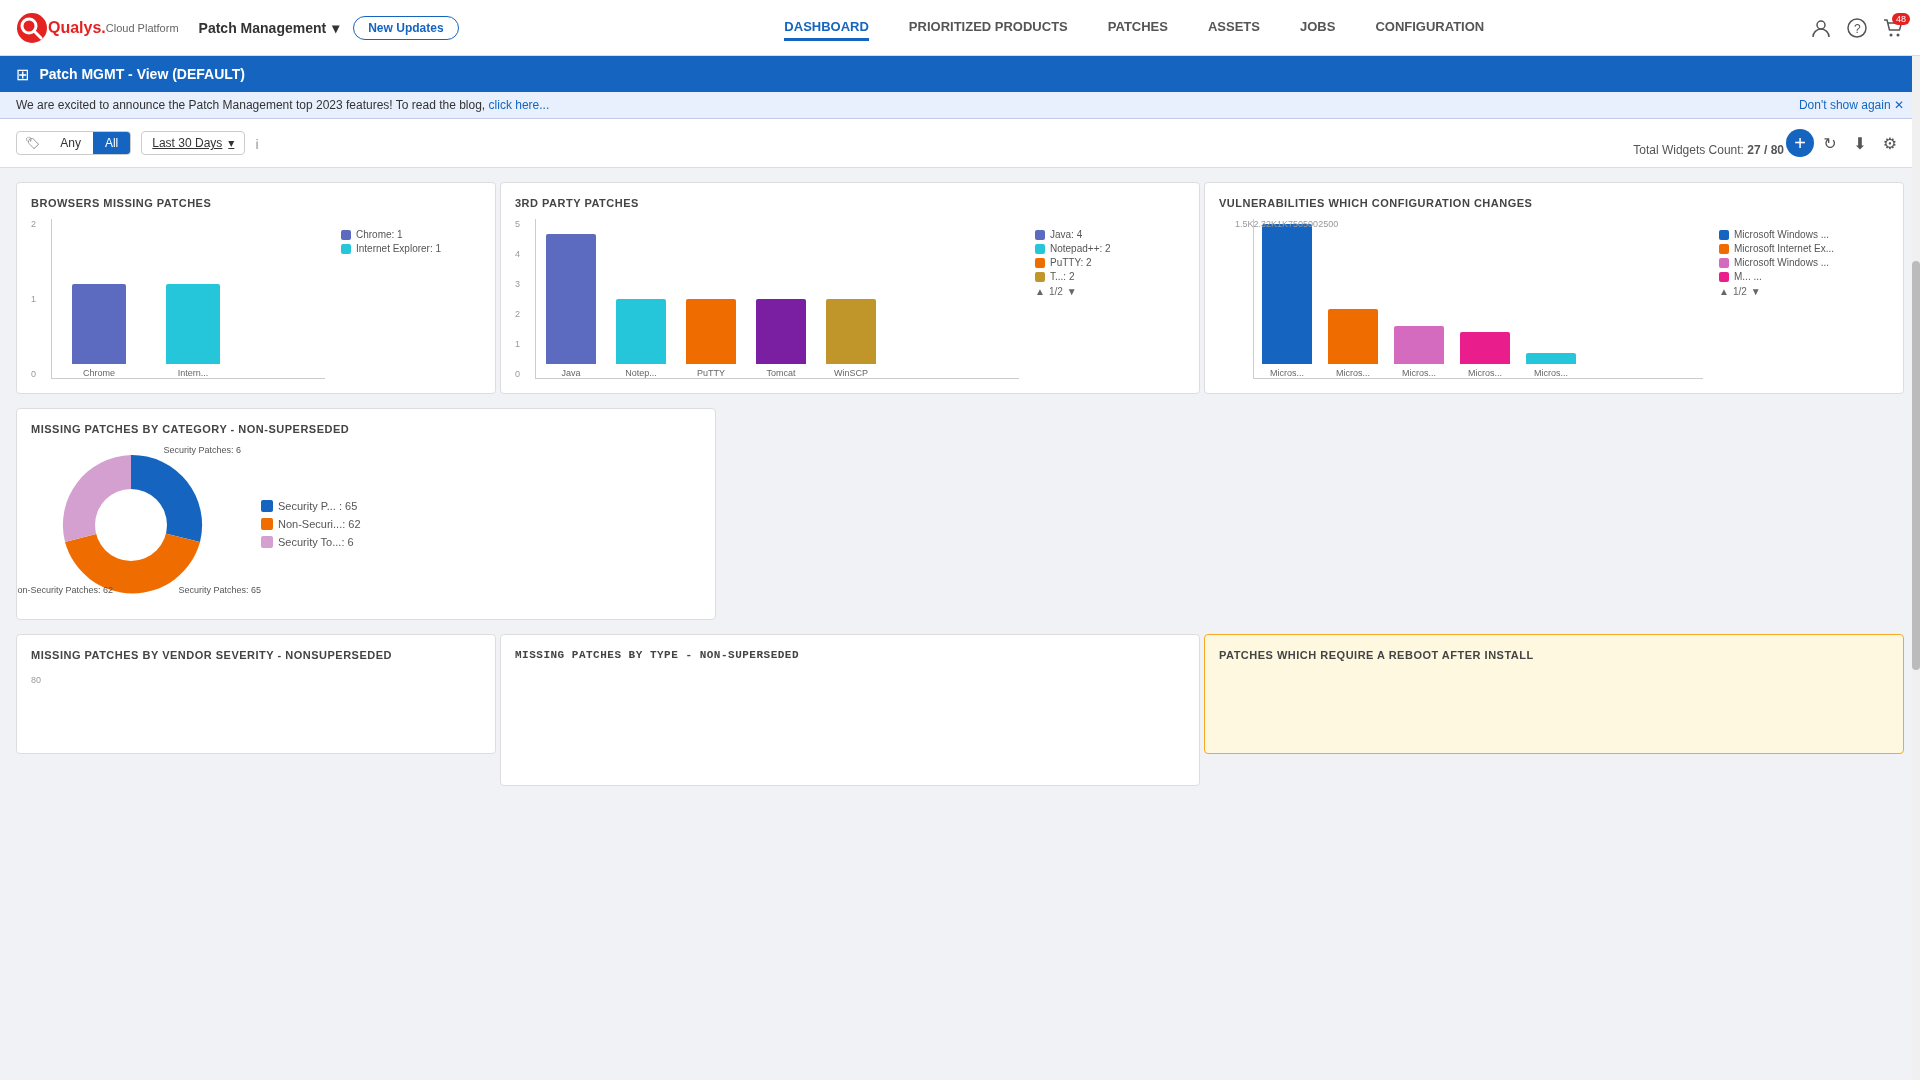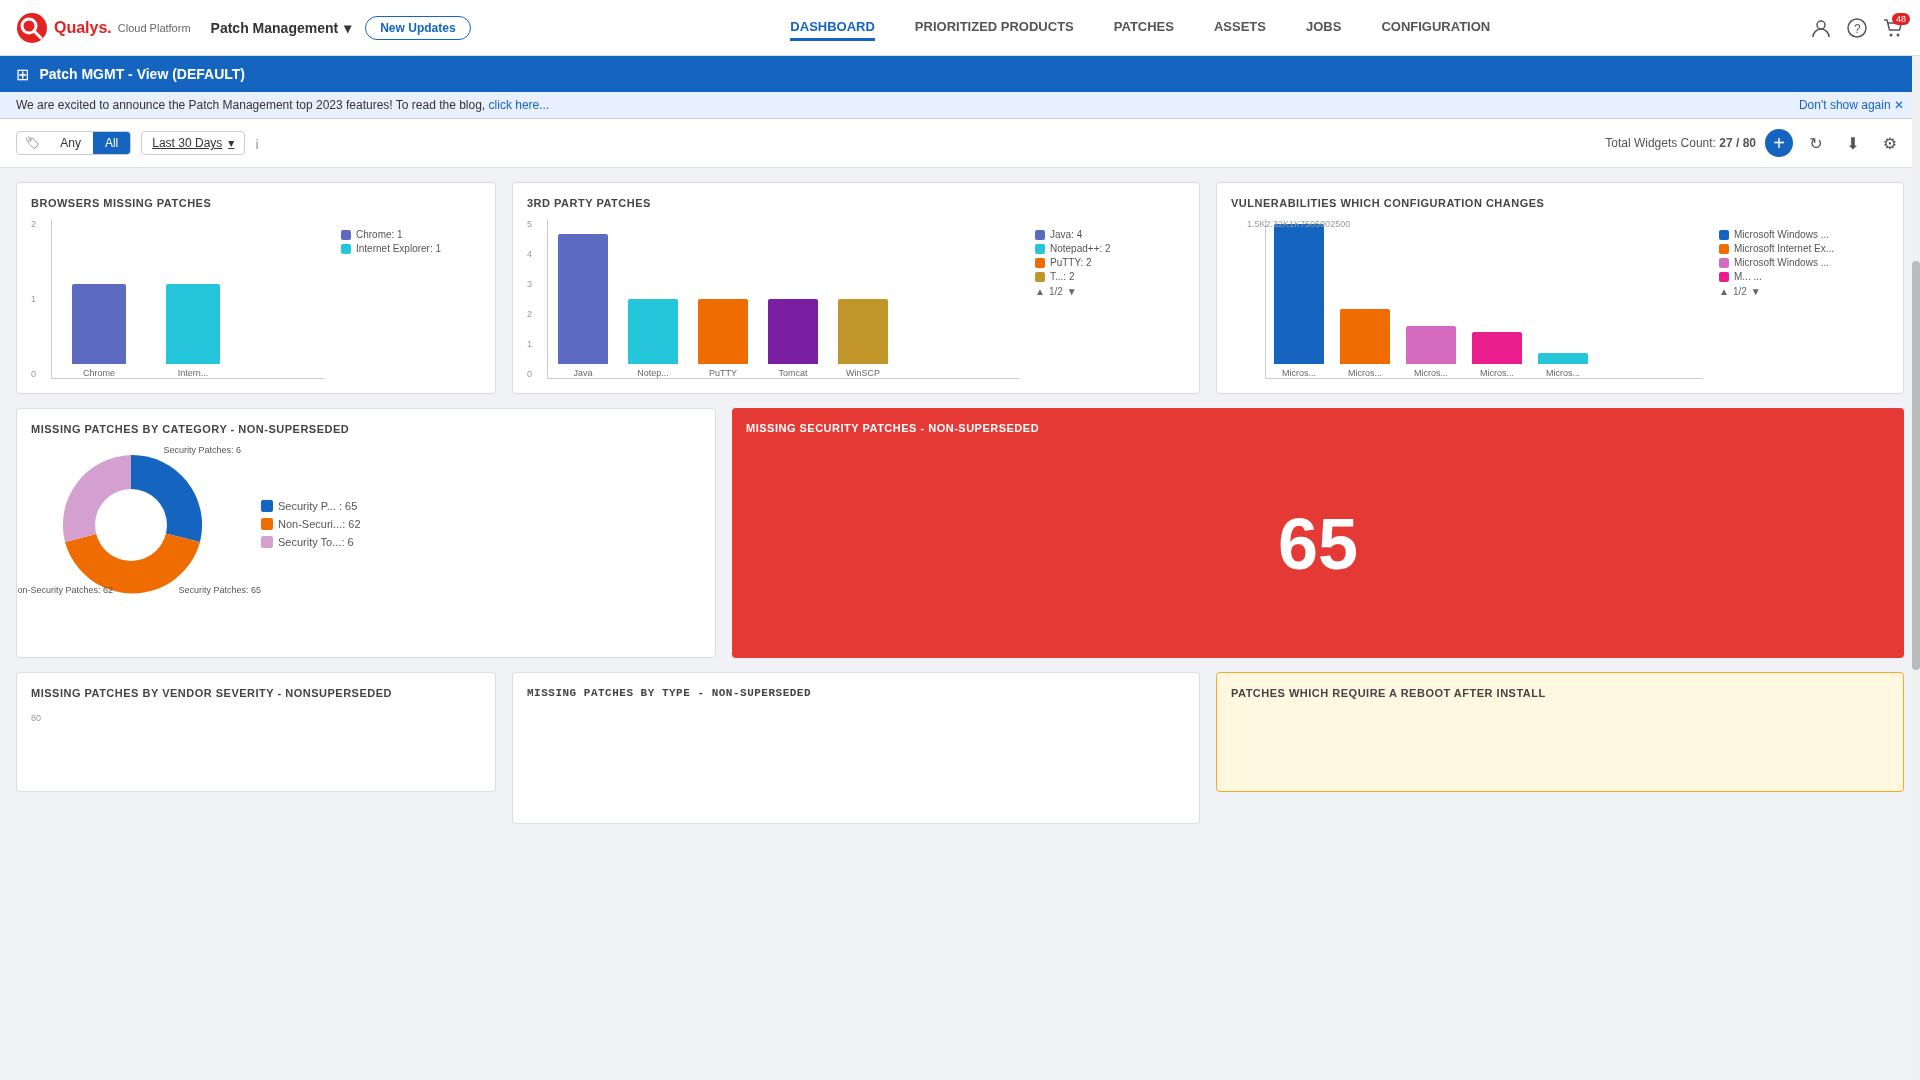--- a/index.html
+++ b/index.html
@@ -3,21 +3,21 @@
   <meta charset="utf-8">
   <style>
     * { box-sizing: border-box; margin: 0; padding: 0; }
     body { font-family: Arial, sans-serif; font-size: 12px; background: #f0f2f5; color: #333; width: 1920px; height: 1080px; overflow: hidden; }
 
     
     .top-nav {
       display: flex; align-items: center; background: #fff; height: 56px;
       border-bottom: 1px solid #ddd; padding: 0 16px; position: relative;
     }
-    .logo-area { display: flex; align-items: center; gap: 6px; margin-right: 20px; }
+    .logo-area { display: flex; align-items: center; margin-right: 20px; }
     .app-selector { display: flex; align-items: center; gap: 6px; font-size: 14px; font-weight: 600; color: #333; cursor: pointer; border: none; background: none; }
     .new-updates-btn {
       background: #fff; border: 1.5px solid #1565c0; color: #1565c0;
       border-radius: 14px; padding: 4px 14px; font-size: 12px; font-weight: 600; cursor: pointer; margin-left: 14px;
     }
     .nav-center { flex: 1; display: flex; justify-content: center; gap: 40px; }
     .nav-item { font-size: 13px; font-weight: 600; color: #555; cursor: pointer; padding: 4px 0; border-bottom: 3px solid transparent; }
     .nav-item.active { color: #1565c0; border-bottom: 3px solid #1565c0; }
     .nav-right { display: flex; align-items: center; gap: 14px; }
     .nav-icon { width: 22px; height: 22px; cursor: pointer; color: #555; font-size: 18px; position: relative; }
@@ -42,27 +42,27 @@
     .toolbar {
       display: flex; align-items: center; padding: 10px 16px; background: #fff;
       border-bottom: 1px solid #ddd; gap: 10px;
     }
     .filter-tags { display: flex; align-items: center; border: 1px solid #ccc; border-radius: 4px; overflow: hidden; }
     .tag-icon { padding: 4px 8px; font-size: 12px; color: #666; }
     .tag-btn { padding: 4px 12px; font-size: 12px; cursor: pointer; background: #fff; border: none; color: #333; }
     .tag-btn.active { background: #1565c0; color: #fff; }
     .date-filter { display: flex; align-items: center; gap: 6px; border: 1px solid #ccc; border-radius: 4px; padding: 4px 10px; cursor: pointer; font-size: 12px; background: #fff; text-decoration: underline; }
     .info-icon { color: #999; cursor: pointer; font-size: 14px; }
-    .toolbar-right { margin-left: auto; display: flex; align-items: center; gap: 9px; font-size: 12px; color: #555; }
+    .toolbar-right { margin-left: auto; display: flex; align-items: flex-end; gap: 2px; font-size: 12px; color: #555; }
     .toolbar-action { width: 28px; height: 28px; display: flex; align-items: center; justify-content: center; border-radius: 50%; cursor: pointer; font-size: 16px; }
     .add-btn { background: #1565c0; color: #fff; border-radius: 50%; width: 28px; height: 28px; display: flex; align-items: center; justify-content: center; cursor: pointer; font-size: 20px; font-weight: 300; }
 
     
     .dashboard { padding: 14px 16px; display: flex; flex-direction: column; gap: 14px; overflow: hidden; }
-    .row { display: flex; gap: 16px; }
+    .row { display: flex; gap: 4px; }
 
     
     .card {
       background: #fff; border: 1px solid #ddd; border-radius: 4px; padding: 14px;
       flex: 1; position: relative; overflow: hidden;
     }
     .card-title { font-size: 11px; font-weight: 700; color: #444; margin-bottom: 10px; letter-spacing: 0.5px; }
     .card.red-bg { background: #e53935; border: none; }
     .bar-group { display: flex; flex-direction: column; align-items: center; gap: 4px; }
     .bar { border-radius: 2px 2px 0 0; min-width: 50px; }
@@ -370,24 +370,20 @@
               <span>Non-Securi...: 62</span>
             </div>
           <div class="legend-item">
               <div class="legend-dot" style="background:#d4a0d0;width:12px;height:12px;"></div>
               <span>Security To...: 6</span>
             </div>
         </div>
       </div>
     </div>
 
-    <div class="card red-bg" style="flex:2;">
-      <div class="card-title" style="color:#fff;">MISSING SECURITY PATCHES - NON-SUPERSEDED</div>
-      <div class="big-number">65</div>
-    </div>
   </div>
 
   <div class="row">
 
     <div class="card" style="flex:1; max-width:480px; height:120px;">
       <div class="card-title">MISSING PATCHES BY VENDOR SEVERITY - NONSUPERSEDED</div>
       <div style="font-size:9px;color:#999;padding-top:4px;">80</div>
     </div>
 
     <div class="card" style="flex:1; height:152px;font-family:Liberation Mono, monospace;">

